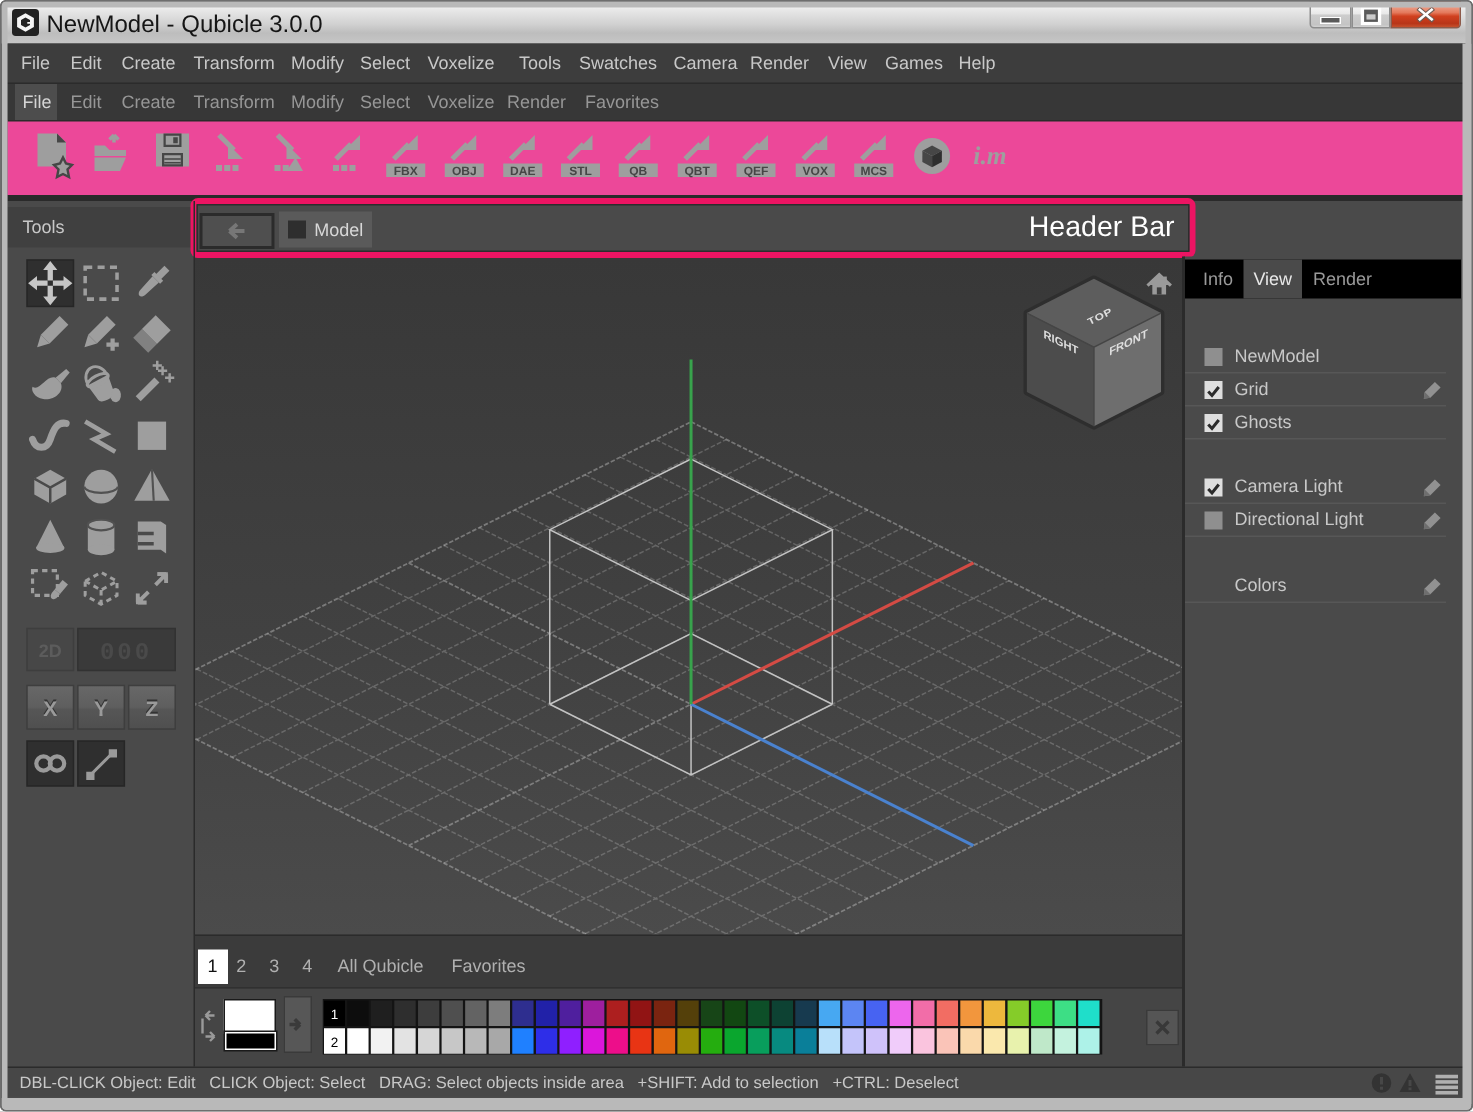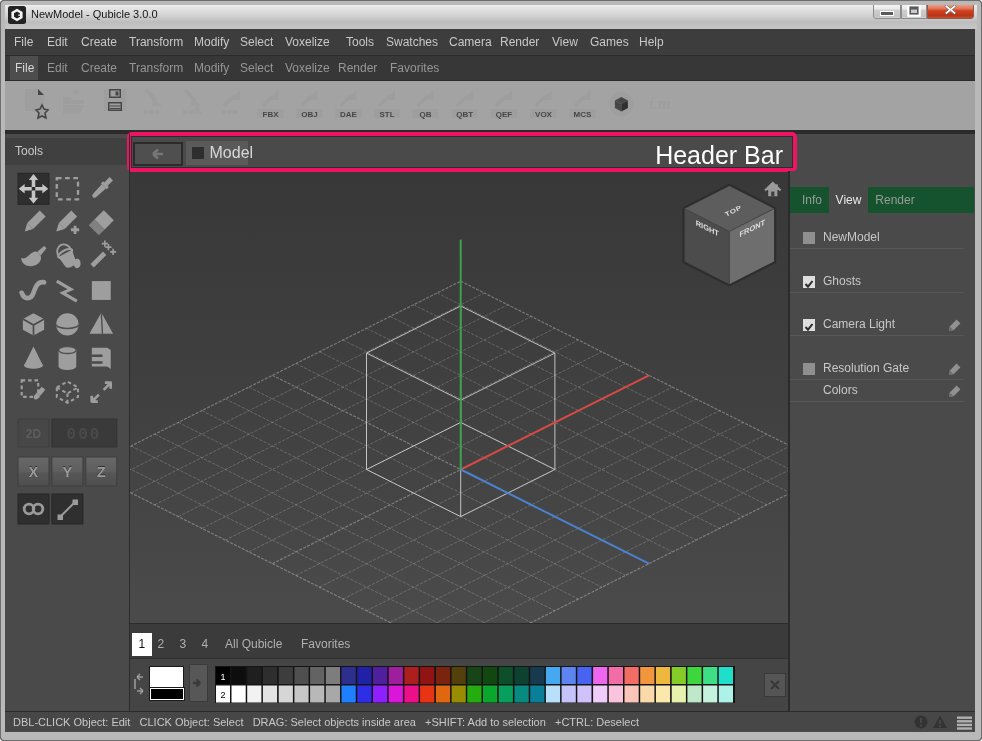--- a/index.html
+++ b/index.html
@@ -2,37 +2,37 @@
 <html><head><meta charset="utf-8"><style>
 *{margin:0;padding:0;box-sizing:border-box}
 html,body{width:982px;height:741px;overflow:hidden;background:#fff}
 body{font-family:"Liberation Sans",sans-serif;position:relative}
 .abs{position:absolute}
 .win{position:absolute;left:0;top:0;width:982px;height:741px;background:#4a4a4a;border-radius:4px;overflow:hidden}
 .frame{position:absolute;left:0;top:0;width:982px;height:741px;border:1px solid #6e6e6e;border-radius:4px;
  box-shadow:inset 0 0 0 4px #b9b9b9;z-index:50;pointer-events:none}
 .titlebar{position:absolute;left:1px;top:1px;width:980px;height:28px;
  background:linear-gradient(#ffffff,#e8e8e8 20%,#d0d0d0 55%,#bdbdbd 75%,#c6c6c6);border-radius:3px 3px 0 0}
-.title-txt{position:absolute;left:31px;top:8px;font-size:11px;color:#151515}
+.title-txt{position:absolute;left:31px;top:8px;font-size:16px;color:#151515}
 .menubar1{position:absolute;left:5px;top:29px;width:972px;height:26px;background:#3d3d3d}
 .menubar2{position:absolute;left:5px;top:55px;width:972px;height:25px;background:#373737;border-top:1px solid #2b2b2b}
 .m1{position:absolute;top:0;height:26px;line-height:26px;font-size:12px;color:#c8c8c8}
 .m2{position:absolute;top:0;height:25px;line-height:25px;font-size:12px;color:#969696}
-.toolbar{position:absolute;left:5px;top:80px;width:972px;height:50px;background:#a3a3a3;border-top:1px solid #2b2b2b}
+.toolbar{position:absolute;left:5px;top:80px;width:972px;height:50px;background:#ec4899;border-top:1px solid #2b2b2b}
 .gapline{position:absolute;left:5px;top:130px;width:972px;height:4px;background:#2a2a2a}
 .leftpanel{position:absolute;left:5px;top:134px;width:125px;height:577px;background:#4a4a4a}
 .lp-title{position:absolute;left:0;top:4px;width:125px;height:27px;background:#404040;color:#c8c8c8;
  font-size:12px;line-height:27px;padding-left:10px}
 .hdr{position:absolute;left:127px;top:132px;width:670px;height:40px;border:4px solid #ed1463;border-radius:5px;background:#4a4a4a}
 .hdr-inner{position:absolute;left:0;top:0;right:0;bottom:0;border:1px solid #2d2d2d}
 .backbtn{position:absolute;left:5px;top:8px;width:50px;height:24px;background:#4f4f4f;border:2px solid #2b2b2b}
-.modeltab{position:absolute;left:60px;top:8px;width:62px;height:24px;background:#5a5a5a;color:#d8d8d8;font-size:16px;line-height:24px}
-.hdrlabel{position:absolute;right:9px;top:4px;font-size:25px;color:#fff}
+.modeltab{position:absolute;left:60px;top:8px;width:62px;height:24px;background:#5a5a5a;color:#d8d8d8;font-size:12px;line-height:24px}
+.hdrlabel{position:absolute;right:9px;top:4px;font-size:19px;color:#fff}
 .rightpanel{position:absolute;left:789px;top:171px;width:185px;height:540px;background:#4a4a4a}
-.rp-tabs{position:absolute;left:0;top:16px;width:185px;height:26px;background:#14532d}
+.rp-tabs{position:absolute;left:0;top:2px;width:185px;height:26px;background:#000000}
 .rp-tab{position:absolute;top:0;height:26px;line-height:26px;font-size:12px;color:#9a9a9a;text-align:center}
 .rp-tab.sel{background:#4a4a4a;color:#e8e8e8}
 .rp-row{position:absolute;left:0;width:175px;height:22px;border-bottom:1px solid #575757}
 .rp-label{position:absolute;left:34px;top:3px;font-size:12px;color:#c8c8c8}
 .cb{position:absolute;left:14px;top:5px;width:12px;height:12px;background:#8f8f8f}
 .cb.on{background:#dedede}
 .swatchbar{position:absolute;left:130px;top:623px;width:659px;height:88px;background:#454545;border-top:1.5px solid #2b2b2b}
 .sw-tabs{position:absolute;left:0;top:0;width:659px;height:35px;background:#3b3b3b;border-bottom:1px solid #303030}
 .sw-tab{position:absolute;top:0;height:35px;line-height:41px;font-size:12px;color:#b0b0b0}
 .statusbar{position:absolute;left:5px;top:711px;width:972px;height:20px;background:#474747;border-top:1px solid #2b2b2b}
@@ -367,39 +367,49 @@
     <div class="rightpanel">
       <div class="rp-tabs">
         <span class="rp-tab" style="left:6px;width:34px">Info</span>
         <span class="rp-tab sel" style="left:40px;width:39px">View</span>
         <span class="rp-tab" style="left:81px;width:50px">Render</span>
       </div>
       <div class="rp-row" style="top:55.9px">
         <span class="cb"></span>
         <span class="rp-label">NewModel</span>
       </div>
+      <div class="rp-row" style="top:77.7px">
+        <span class="cb on"><svg width="12" height="12" viewBox="0 0 12 12">
+            <path d="M2.5,6 L5,8.7 L9.5,3" stroke="#2b2b2b" stroke-width="2" fill="none"></path>
+          </svg></span>
+        <span class="rp-label">Grid</span>
+        <svg class="abs" style="right:2px;top:4px" width="14" height="14" viewBox="0 0 14 14">
+          <path d="M8.6,1.6 L12.4,5.4 L5.6,12.2 L1.2,12.8 L1.8,8.4 Z" fill="#919191"></path>
+          <path d="M1.8,8.4 L1.2,12.8 L5.6,12.2 Z" fill="#6e6e6e"></path>
+        </svg>
+      </div>
       <div class="rp-row" style="top:99.6px">
         <span class="cb on"><svg width="12" height="12" viewBox="0 0 12 12">
             <path d="M2.5,6 L5,8.7 L9.5,3" stroke="#2b2b2b" stroke-width="2" fill="none"></path>
           </svg></span>
         <span class="rp-label">Ghosts</span>
       </div>
       <div class="rp-row" style="top:143.2px">
         <span class="cb on"><svg width="12" height="12" viewBox="0 0 12 12">
             <path d="M2.5,6 L5,8.7 L9.5,3" stroke="#2b2b2b" stroke-width="2" fill="none"></path>
           </svg></span>
         <span class="rp-label">Camera Light</span>
         <svg class="abs" style="right:2px;top:4px" width="14" height="14" viewBox="0 0 14 14">
           <path d="M8.6,1.6 L12.4,5.4 L5.6,12.2 L1.2,12.8 L1.8,8.4 Z" fill="#919191"></path>
           <path d="M1.8,8.4 L1.2,12.8 L5.6,12.2 Z" fill="#6e6e6e"></path>
         </svg>
       </div>
-      <div class="rp-row" style="top:187.0px">
+      <div class="rp-row" style="top:165.1px">
         <span class="cb"></span>
-        <span class="rp-label">Resolution Gate</span>
+        <span class="rp-label">Directional Light</span>
         <svg class="abs" style="right:2px;top:4px" width="14" height="14" viewBox="0 0 14 14">
           <path d="M8.6,1.6 L12.4,5.4 L5.6,12.2 L1.2,12.8 L1.8,8.4 Z" fill="#919191"></path>
           <path d="M1.8,8.4 L1.2,12.8 L5.6,12.2 Z" fill="#6e6e6e"></path>
         </svg>
       </div>
       <div class="rp-row" style="top:208.8px">
         <span class="rp-label">Colors</span>
         <svg class="abs" style="right:2px;top:4px" width="14" height="14" viewBox="0 0 14 14">
           <path d="M8.6,1.6 L12.4,5.4 L5.6,12.2 L1.2,12.8 L1.8,8.4 Z" fill="#919191"></path>
           <path d="M1.8,8.4 L1.2,12.8 L5.6,12.2 Z" fill="#6e6e6e"></path>

